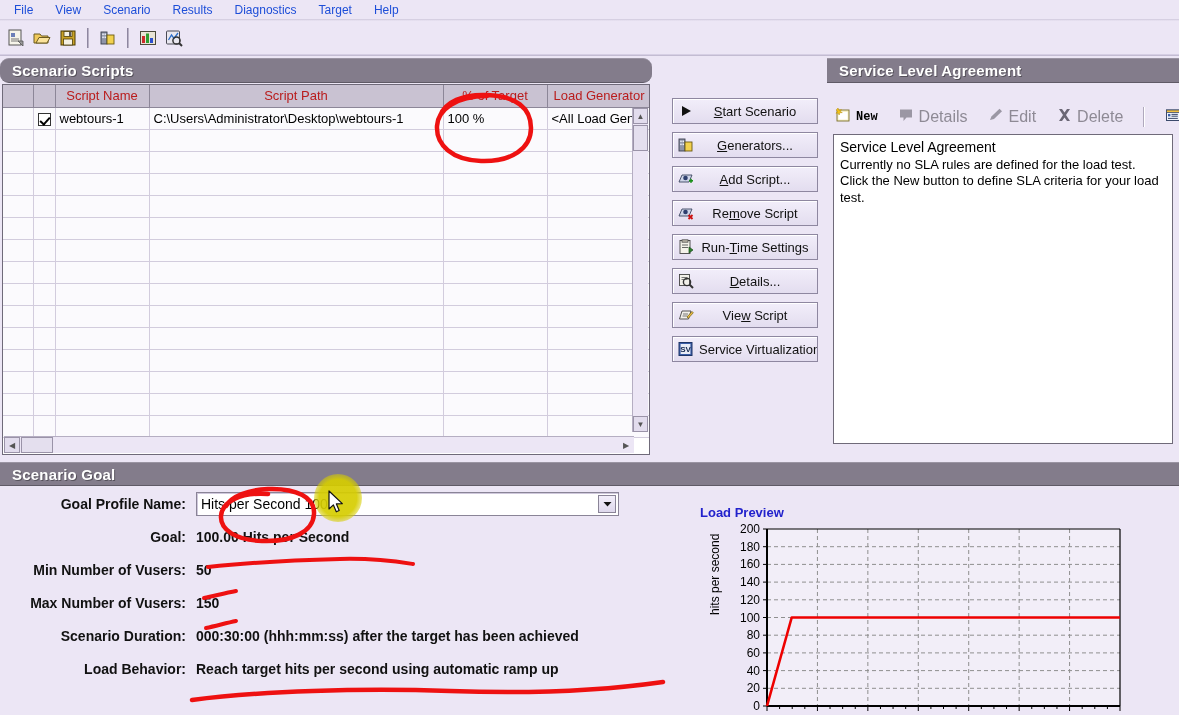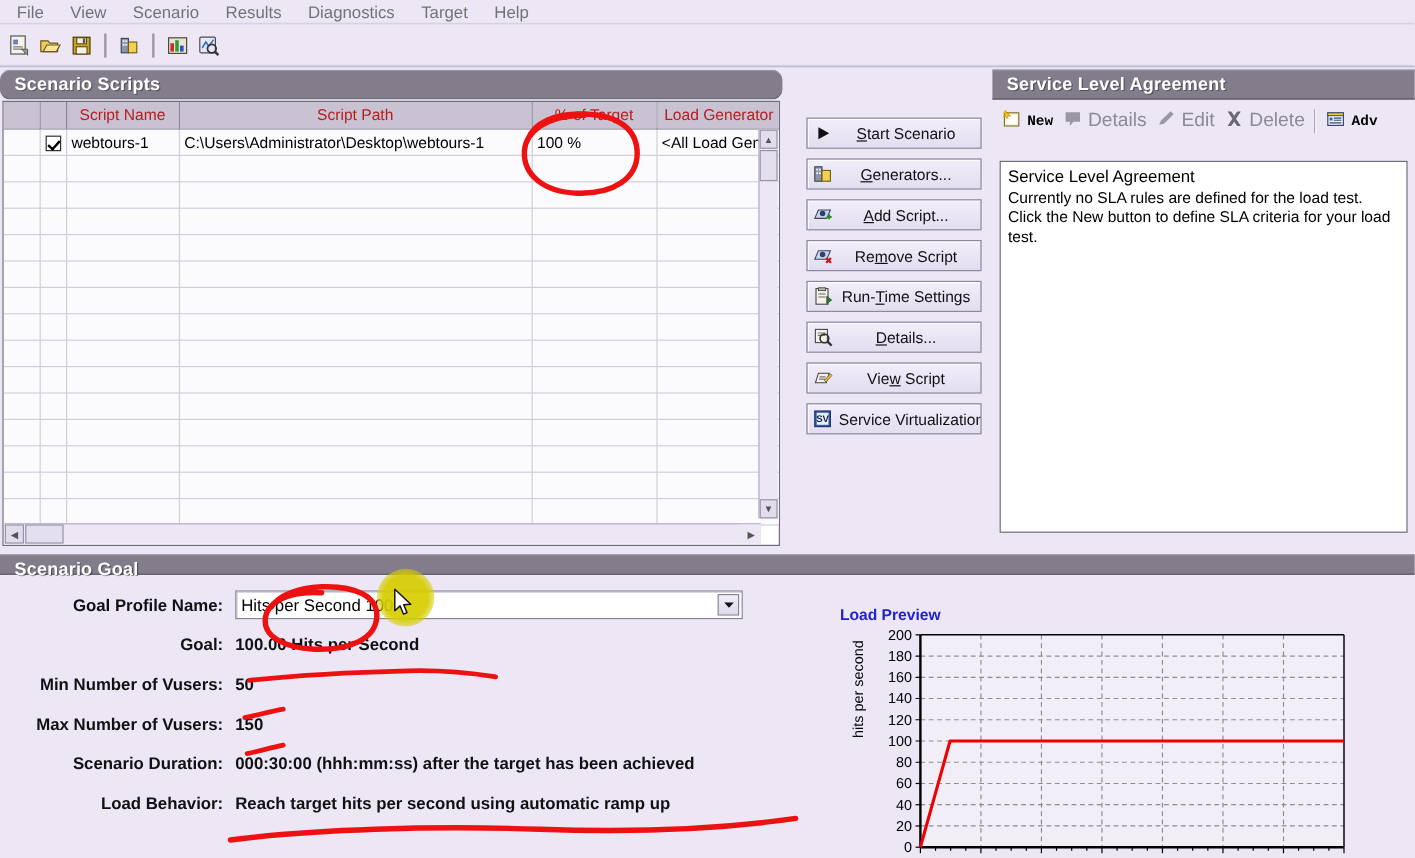--- a/index.html
+++ b/index.html
@@ -13,21 +13,21 @@
   #app { position: relative; width: 1179px; height: 715px; background: #ece6f5; }
 
   
   #menubar {
     position: absolute; left: 0; top: 0; width: 1179px; height: 20px;
     background: #ece6f5;
     display: flex; align-items: center;
     padding-left: 3px;
   }
   .menu-item {
-    font-size: 14px; color: #737373; padding: 0 11px; line-height: 20px;
+    font-size: 12px; color: #1d4ed8; padding: 0 11px; line-height: 20px;
     cursor: default; white-space: nowrap;
   }
   #menubar-shadow {
     position: absolute; left: 0; top: 19px; width: 1179px; height: 2px;
     background: linear-gradient(#cfc8dc, #ece6f5);
   }
 
   
   #toolbar {
     position: absolute; left: 0; top: 22px; width: 1179px; height: 32px;
@@ -127,38 +127,38 @@
   .act-btn .bi { width: 26px; flex: 0 0 26px; display: flex; align-items: flex-start; justify-content: center; }
   .act-btn .bl { flex: 1; text-align: center; padding-right: 6px; }
   .act-btn .bl u { text-decoration: underline; }
 
   
   #sla-panel {
     position: absolute; left: 827px; top: 58px; width: 352px; height: 398px;
   }
   #sla-header { width: 352px; height: 25px; }
   #sla-toolbar {
-    position: absolute; left: 0; top: 26px; width: 352px; height: 34px;
-    display: flex; align-items: center; padding-left: 8px; gap: 8px;
+    position: absolute; left: 0; top: 42px; width: 352px; height: 34px;
+    display: flex; align-items: center; padding-left: 8px; gap: 20px;
   }
   .sla-btn { display: flex; align-items: center; gap: 4px; font-size: 13px; cursor: default; white-space: nowrap; }
   .sla-btn.enabled { color: #000; font-weight: bold; font-family: "Liberation Mono", monospace; font-size: 12px; }
   .sla-btn.disabled { color: #8e8a95; font-family: Liberation Sans, sans-serif; font-size: 16px; }
   .sla-sep { width: 2px; height: 20px; border-left: 1px solid #b0a9bd; border-right: 1px solid #fff; }
   #sla-box {
     position: absolute; left: 6px; top: 76px; width: 340px; height: 310px;
     background: #ffffff; border: 1px solid #6f6a79; padding: 4px 6px;
     overflow: hidden;
   }
   #sla-title { font-size: 14px; color: #000; margin-bottom: 2px; }
   #sla-text { font-size: 13px; color: #000; line-height: 1.25; }
 
   
   #goal-panel { position: absolute; left: 0; top: 462px; width: 1179px; height: 253px; }
-  #goal-header { width: 1179px; height: 17px; }
+  #goal-header { width: 1179px; height: 24px; }
   #goal-form { position: absolute; left: 0; top: 30px; width: 700px; }
   .goal-row { display: flex; align-items: center; margin-bottom: 9px; height: 24px; }
   .goal-label {
     width: 196px; text-align: right; padding-right: 10px;
     font-size: 14px; font-weight: bold; color: #111; white-space: nowrap;
   }
   .goal-value { font-size: 14px; font-weight: bold; color: #111; white-space: nowrap; }
   #combo {
     width: 423px; height: 24px; background: #fff; border: 1px solid #8a8497;
     box-shadow: inset 1px 1px 0 #cfc8dc;

